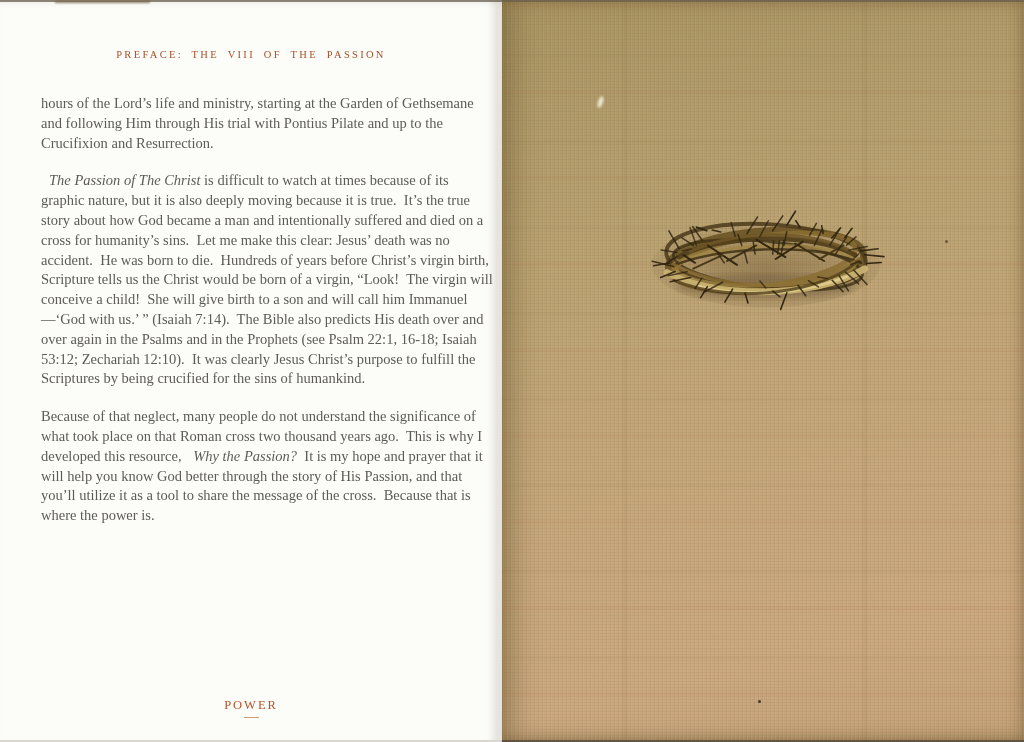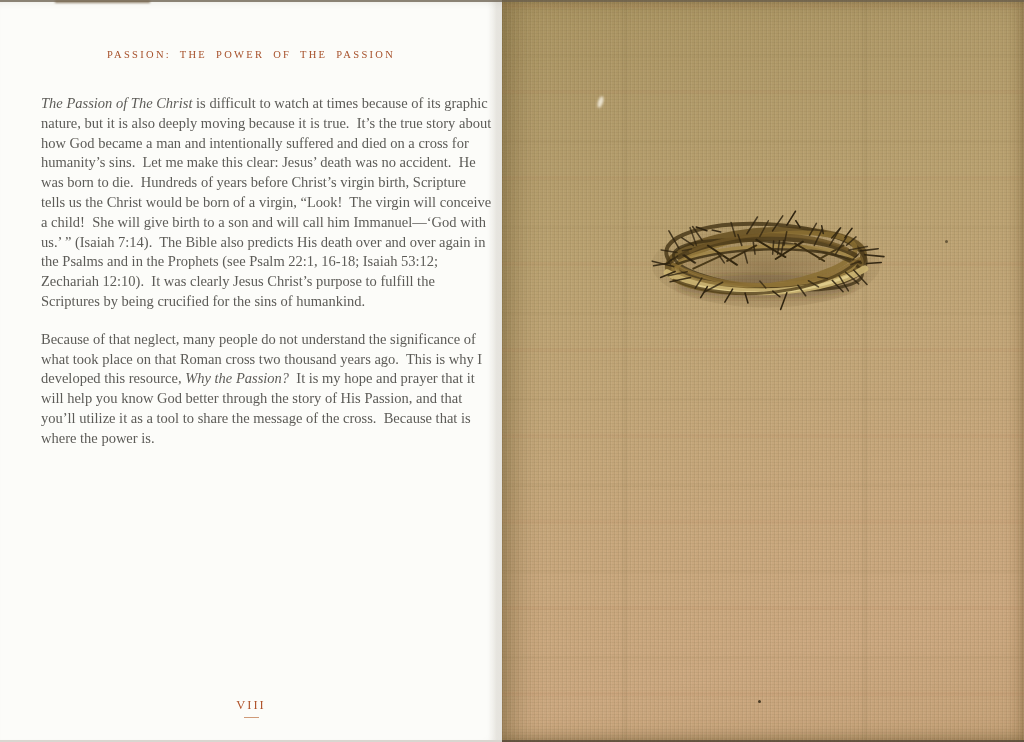--- a/index.html
+++ b/index.html
@@ -16,21 +16,21 @@
   }
   .running-header{
     position:absolute;left:0;top:49px;width:502px;text-align:center;
     font-size:10.5px;letter-spacing:2.3px;word-spacing:4px;font-weight:400;
   }
   .body-text{
     position:absolute;left:41px;top:94px;width:452px;
     font-size:14.5px;line-height:19.8px;text-align:left;
   }
   .para{margin:0 0 18px 0;white-space:pre-wrap;}
-  .it{font-style:italic;}
+  .it{font-style:italic;margin-left:8px;}
   .folio-block{position:absolute;left:0;top:698px;width:502px;text-align:center;}
   .folio{font-size:12.5px;letter-spacing:2px;}
   .folio-rule{width:15px;height:1px;margin:4px auto 0 auto;background:#cf9a78;}
   
   .gutter{
     position:absolute;left:488px;top:0;width:16px;height:742px;
     background:linear-gradient(90deg,rgba(0,0,0,0) 0%,rgba(120,105,80,.10) 55%,rgba(120,105,80,.02) 100%);
   }
   
   .right-page{
@@ -61,27 +61,28 @@
   .top-smudge{position:absolute;left:55px;top:0;width:95px;height:3px;background:#7b6a52;filter:blur(1px);opacity:.8;}
   .bottom-edge-left{position:absolute;left:0;bottom:0;width:502px;height:2px;background:#d9d6d0;}
   .bottom-edge-right{position:absolute;left:502px;bottom:0;width:522px;height:2px;background:#564a39;opacity:.8;}
 </style>
 </head>
 <body>
 
 <div id="canvas">
 
   <div class="left-page">
-    <div class="running-header" style="color: rgb(166, 80, 42);">PASSION: THE POWER OF THE PASSION</div>
+    <div class="running-header" style="color: rgb(166, 80, 42);">PREFACE: THE VIII OF THE PASSION</div>
     <div class="body-text" style="color: rgb(92, 91, 87);">
+        <p class="para"><span>hours of the Lord’s life and ministry, starting at the Garden of Gethsemane and following Him through His trial with Pontius Pilate and up to the Crucifixion and Resurrection.</span></p>
         <p class="para"><span class="it">The Passion of The Christ</span><span> is difficult to watch at times because of its graphic nature, but it is also deeply moving because it is true.  It’s the true story about how God became a man and intentionally suffered and died on a cross for humanity’s sins.  Let me make this clear: Jesus’ death was no accident.  He was born to die.  Hundreds of years before Christ’s virgin birth, Scripture tells us the Christ would be born of a virgin, “Look!  The virgin will conceive a child!  She will give birth to a son and will call him Immanuel—‘God with us.’ ” (Isaiah 7:14).  The Bible also predicts His death over and over again in the Psalms and in the Prophets (see Psalm 22:1, 16-18; Isaiah 53:12; Zechariah 12:10).  It was clearly Jesus Christ’s purpose to fulfill the Scriptures by being crucified for the sins of humankind.</span></p>
         <p class="para"><span>Because of that neglect, many people do not understand the significance of what took place on that Roman cross two thousand years ago.  This is why I developed this resource, </span><span class="it">Why the Passion?</span><span>  It is my hope and prayer that it will help you know God better through the story of His Passion, and that you’ll utilize it as a tool to share the message of the cross.  Because that is where the power is.</span></p>
       </div>
     <div class="folio-block">
-      <div class="folio" style="color: rgb(176, 84, 44);">VIII</div>
+      <div class="folio" style="color: rgb(176, 84, 44);">POWER</div>
       <div class="folio-rule"></div>
     </div>
   </div>
 
   <div class="gutter"></div>
 
   <div class="right-page">
     <div class="weave"></div>
     <svg class="grain" width="522" height="742" xmlns="http://www.w3.org/2000/svg">
       <filter id="grainF" x="0" y="0" width="100%" height="100%">

